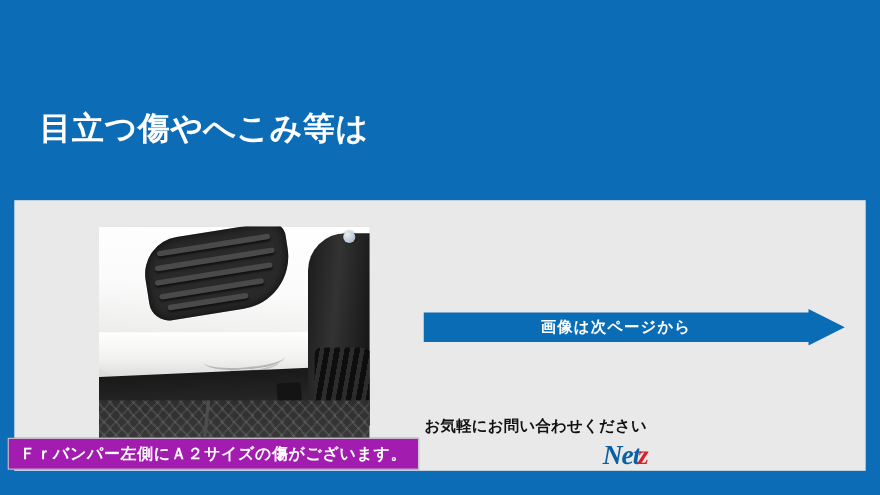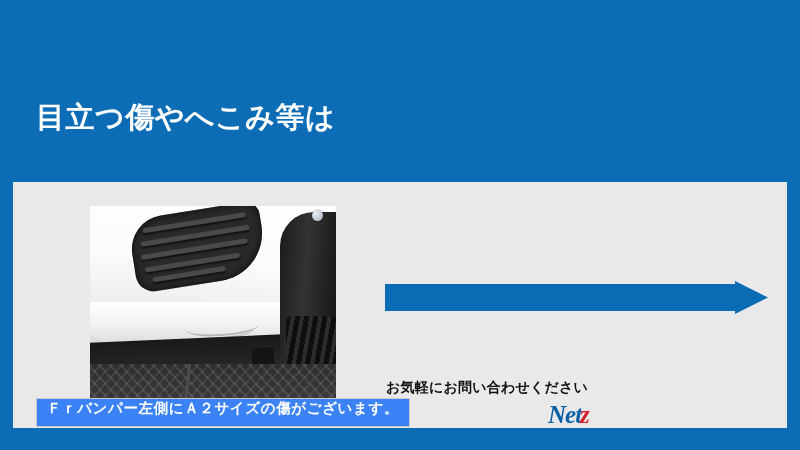--- a/index.html
+++ b/index.html
@@ -121,26 +121,26 @@
     left:96px;top:158px;width:3px;height:40px;background:#4d4d4d;transform:rotate(6deg);
   }
   .ph-badge{
     left:222px;top:4px;width:11px;height:11px;border-radius:50%;
     background:radial-gradient(circle at 35% 30%,#e9eef3,#9fb0c0);
     box-shadow:0 0 2px rgba(0,0,0,.5);
   }
 
   
   #caption-bar{
-    position:absolute;left:36px;top:398px;
+    position:absolute;left:7px;top:398px;
     width:374px;height:29px;
-    background:#3b82f6;
+    background:#a21caf;
     border:1px solid #c9c9c9;
     box-sizing:border-box;
-    display:flex;align-items:flex-start;justify-content:center;
+    display:flex;align-items:center;justify-content:center;
   }
   #caption-text{
     color:#ffffff;font-weight:bold;font-size:14.5px;
     letter-spacing:0.6px;white-space:pre;
   }
 
   
   #arrow{
     position:absolute;left:385px;top:281px;
     width:383px;height:33px;
@@ -216,20 +216,21 @@
 
   <div id="caption-bar">
     <span id="caption-text">Ｆｒバンパー左側にＡ２サイズの傷がございます。</span>
   </div>
 
   <div id="arrow">
     <svg width="383" height="33" viewBox="0 0 383 33" xmlns="http://www.w3.org/2000/svg">
       <polygon points="0,3 350,3 350,0 383,16.5 350,33 350,30 0,30" fill="#0b6cb6"></polygon>
     </svg>
   </div>
+  <div id="arrow-label">画像は次ページから</div>
 
   <div id="note">
     <span class="note-line">お気軽にお問い合わせください</span>
   </div>
 
   <div id="logo">
     <span id="logo-netz">
       <span class="net">Net</span>
         <span class="z">z</span>
     </span>

